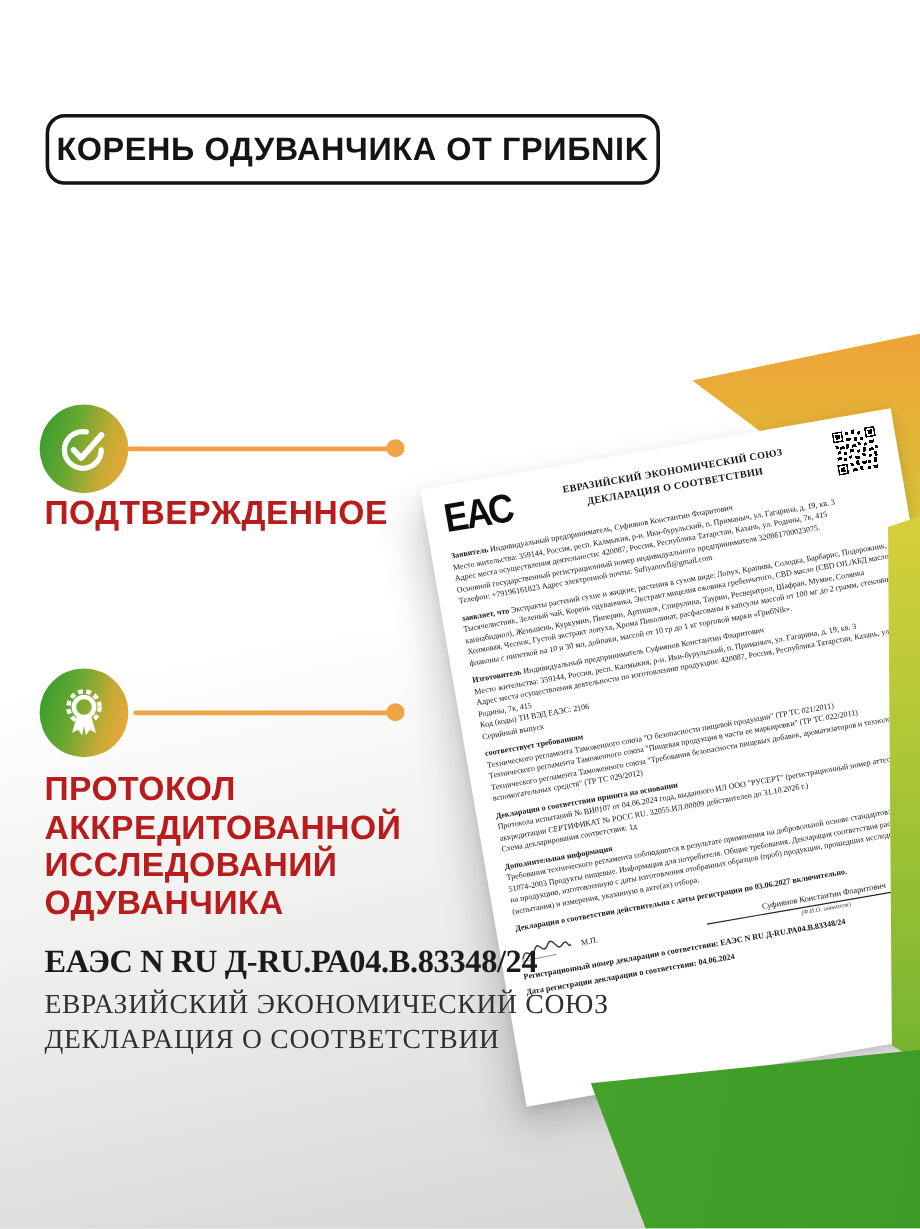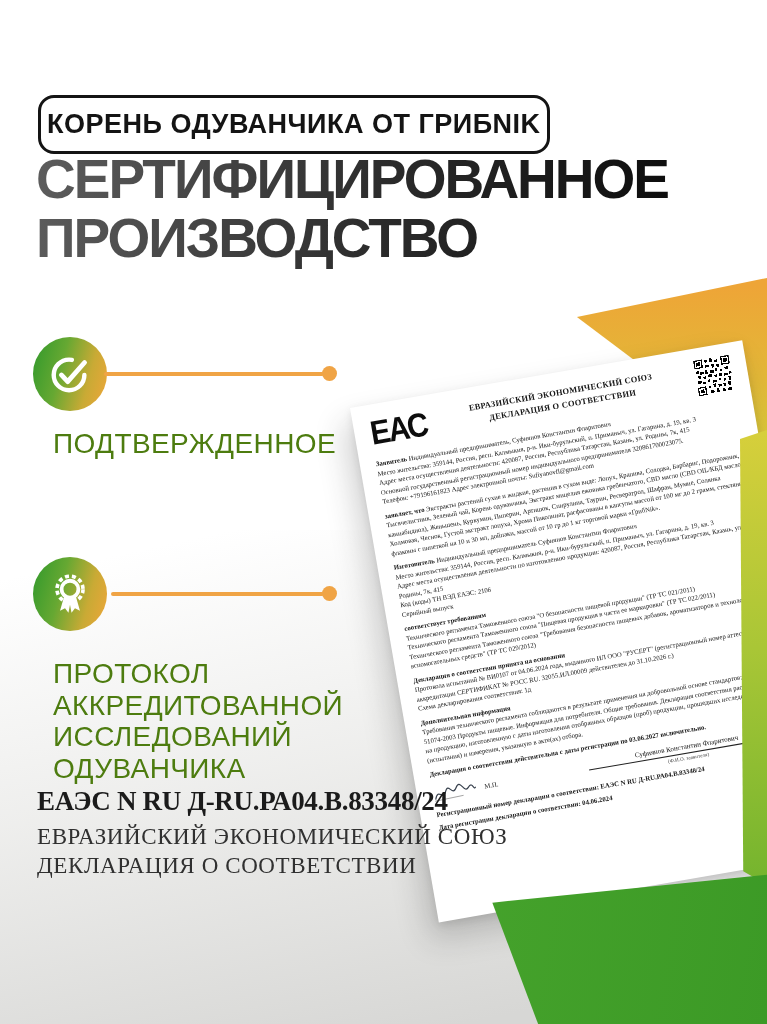--- a/index.html
+++ b/index.html
@@ -58,22 +58,22 @@
     display:flex;align-items:center;justify-content:center;}
   .icon-circle svg{width:46px;height:46px;overflow:visible;}
   .ic1{left:33px;top:337px;}
   .ic2{left:33px;top:557px;}
   .connector{position:absolute;height:4px;border-radius:2px;background:#f0a445;z-index:8;}
   .cn1{left:104px;top:372px;width:220px;}
   .cn2{left:111px;top:592px;width:213px;}
   .dot{position:absolute;width:15px;height:15px;border-radius:50%;background:#f0a445;z-index:8;}
   .dt1{left:322px;top:366px;}
   .dt2{left:322px;top:586px;}
-  .f-title{position:absolute;left:37px;z-index:8;margin:16px;font-size:28px;font-weight:400;
-    line-height:1.13;letter-spacing:.4px;color:#4d7c0f;}
+  .f-title{position:absolute;left:37px;z-index:8;margin:0;font-size:28px;font-weight:700;
+    line-height:1.13;letter-spacing:.4px;color:#b91c1c;}
   .ft1{top:412px;}
   .ft2{top:642px;}
   .f-title span{display:block;}
 
   .footer{position:absolute;left:37px;top:786px;z-index:8;font-family:Liberation Serif, serif;}
   .footer-num{font-size:27px;font-weight:800;letter-spacing:-.3px;color:#1b1b1b;margin:0;}
   .footer-org{font-size:23px;font-weight:400;letter-spacing:.6px;color:#303030;margin:7px 0 0;}
   .footer-decl{font-size:23px;font-weight:400;letter-spacing:.6px;color:#303030;margin:3px 0 0;}
 </style>
 </head>
@@ -165,24 +165,20 @@
       <span class="ln">Регистрационный номер декларации о соответствии: ЕАЭС N RU Д-RU.РА04.В.83348/24</span>
       <span class="ln">Дата регистрации декларации о соответствии: 04.06.2024</span>
     </p>
   </div>
 
   <div class="strip"></div>
   <div class="wedge"></div>
 
   <div class="badge">КОРЕНЬ ОДУВАНЧИКА ОТ ГРИБNIK</div>
 
-  <h1 class="heading">
-    <span>СЕРТИФИЦИРОВАННОЕ</span>
-    <span>ПРОИЗВОДСТВО</span>
-  </h1>
 
   <div class="icon-circle ic1">
     <svg viewBox="0 0 24 24">
       <circle cx="11.5" cy="12.5" r="8" fill="none" stroke="#fff" stroke-width="2.3" stroke-linecap="round" stroke-dasharray="39 11.3"></circle>
       <path d="M7.5 12.5l3.3 3.5L19.6 6" fill="none" stroke="#fff" stroke-width="2.5" stroke-linecap="round" stroke-linejoin="round"></path>
     </svg>
   </div>
   <div class="connector cn1"></div>
   <div class="dot dt1"></div>
   <p class="f-title ft1">

